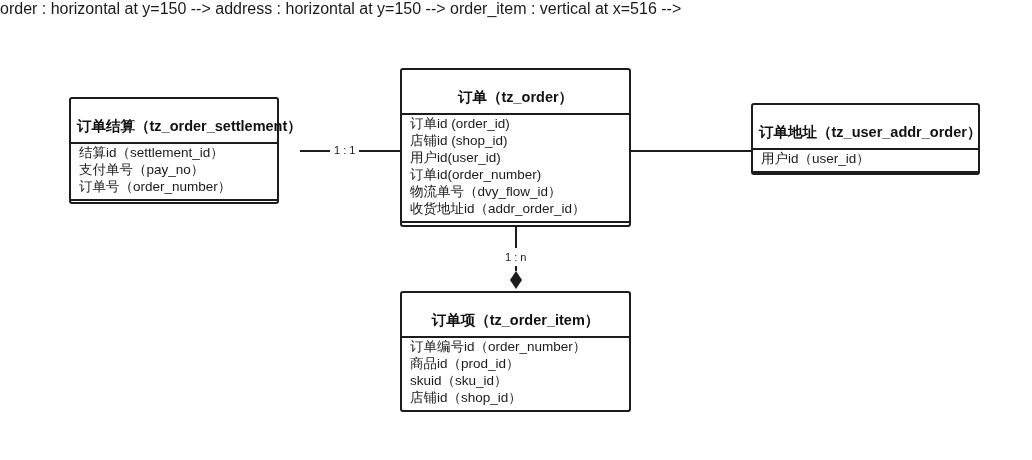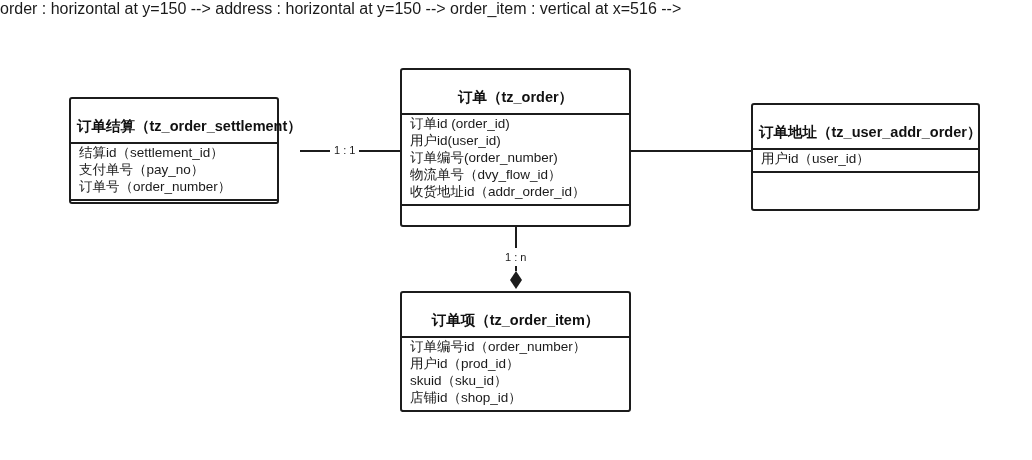--- a/index.html
+++ b/index.html
@@ -140,42 +140,43 @@
       <div class="attr-row">订单号（order_number）</div>
     </div>
     <div class="entity-footer"></div>
   </div>
 
   
   <div class="entity" style="left:400px; top:68px; width:231px; height:159px;">
     <div class="entity-title">订单（tz_order）</div>
     <div class="entity-attrs">
       <div class="attr-row">订单id (order_id)</div>
+      <div class="attr-row">店铺id (shop_id)</div>
       <div class="attr-row">用户id(user_id)</div>
-      <div class="attr-row">订单编号(order_number)</div>
+      <div class="attr-row">订单id(order_number)</div>
       <div class="attr-row">物流单号（dvy_flow_id）</div>
       <div class="attr-row">收货地址id（addr_order_id）</div>
     </div>
     <div class="entity-footer"></div>
   </div>
 
   
-  <div class="entity" style="left:751px; top:103px; width:229px; height:108px;">
+  <div class="entity" style="left:751px; top:103px; width:229px; height:72px;">
     <div class="entity-title">订单地址（tz_user_addr_order）</div>
     <div class="entity-attrs">
       <div class="attr-row">用户id（user_id）</div>
     </div>
     <div class="entity-footer"></div>
   </div>
 
   
   <div class="entity" style="left:400px; top:291px; width:231px; height:121px;">
     <div class="entity-title">订单项（tz_order_item）</div>
     <div class="entity-attrs">
       <div class="attr-row">订单编号id（order_number）</div>
-      <div class="attr-row">用户id（prod_id）</div>
+      <div class="attr-row">商品id（prod_id）</div>
       <div class="attr-row">skuid（sku_id）</div>
       <div class="attr-row">店铺id（shop_id）</div>
     </div>
     <div class="entity-footer"></div>
   </div>
 
 </div>
 
 </body></html>

